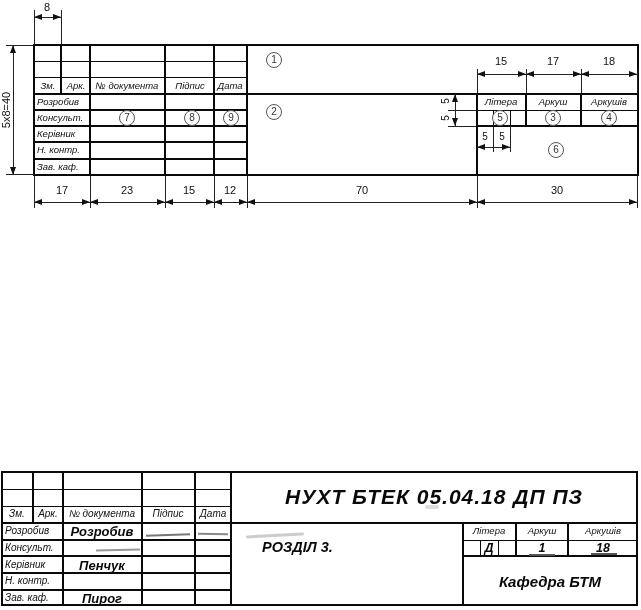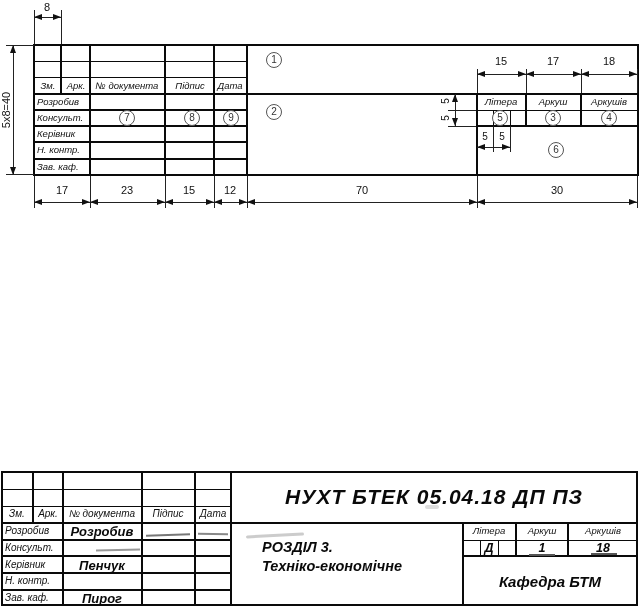--- a/index.html
+++ b/index.html
@@ -213,21 +213,20 @@
     <div class="lblL b10" style="left:5px;top:598px;">Зав. каф.</div>
 
     <div class="name" style="left:102px;top:531px;">Розробив</div>
     <div class="name" style="left:102px;top:565px;">Пенчук</div>
     <div class="name" style="left:102px;top:598px;">Пирог</div>
 
     <div class="doccode" style="left:434px;top:496px;">НУХТ БТЕК 05.04.18 ДП ПЗ</div>
 
     <div class="section" style="left:262px;top:538px;">
       <div>РОЗДІЛ 3.</div>
-      <div>Техніко-економічне</div>
     </div>
 
     <div class="lbl" style="left:489px;top:531px;">Літера</div>
     <div class="lbl" style="left:542px;top:531px;">Аркуш</div>
     <div class="lbl" style="left:603px;top:531px;">Аркушів</div>
     <div class="val" style="left:489px;top:548px;">Д</div>
     <div class="val" style="left:542px;top:548px;">1</div>
     <div class="val" style="left:603px;top:548px;">18</div>
 
     <div class="dept" style="left:550px;top:581px;">Кафедра БТМ</div>

